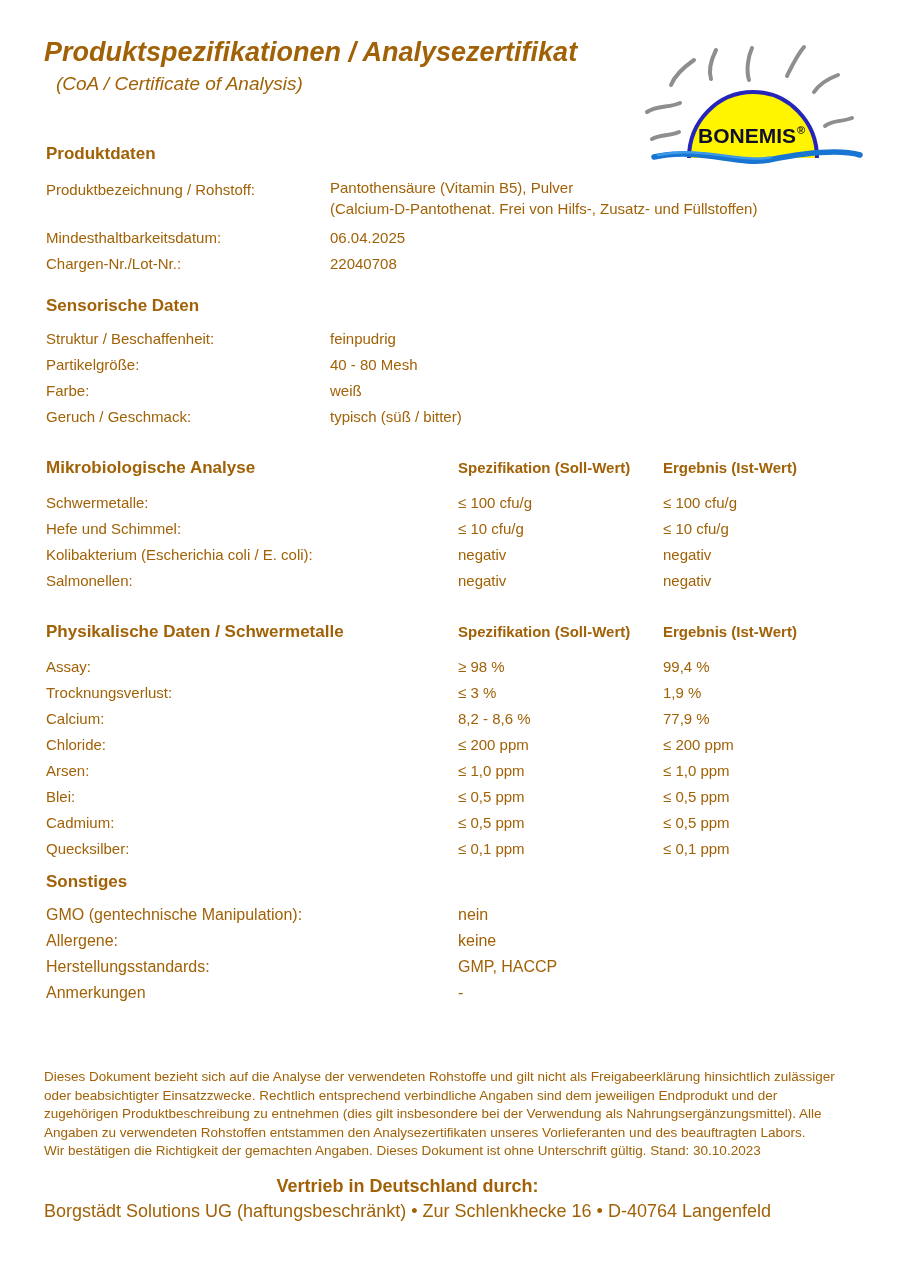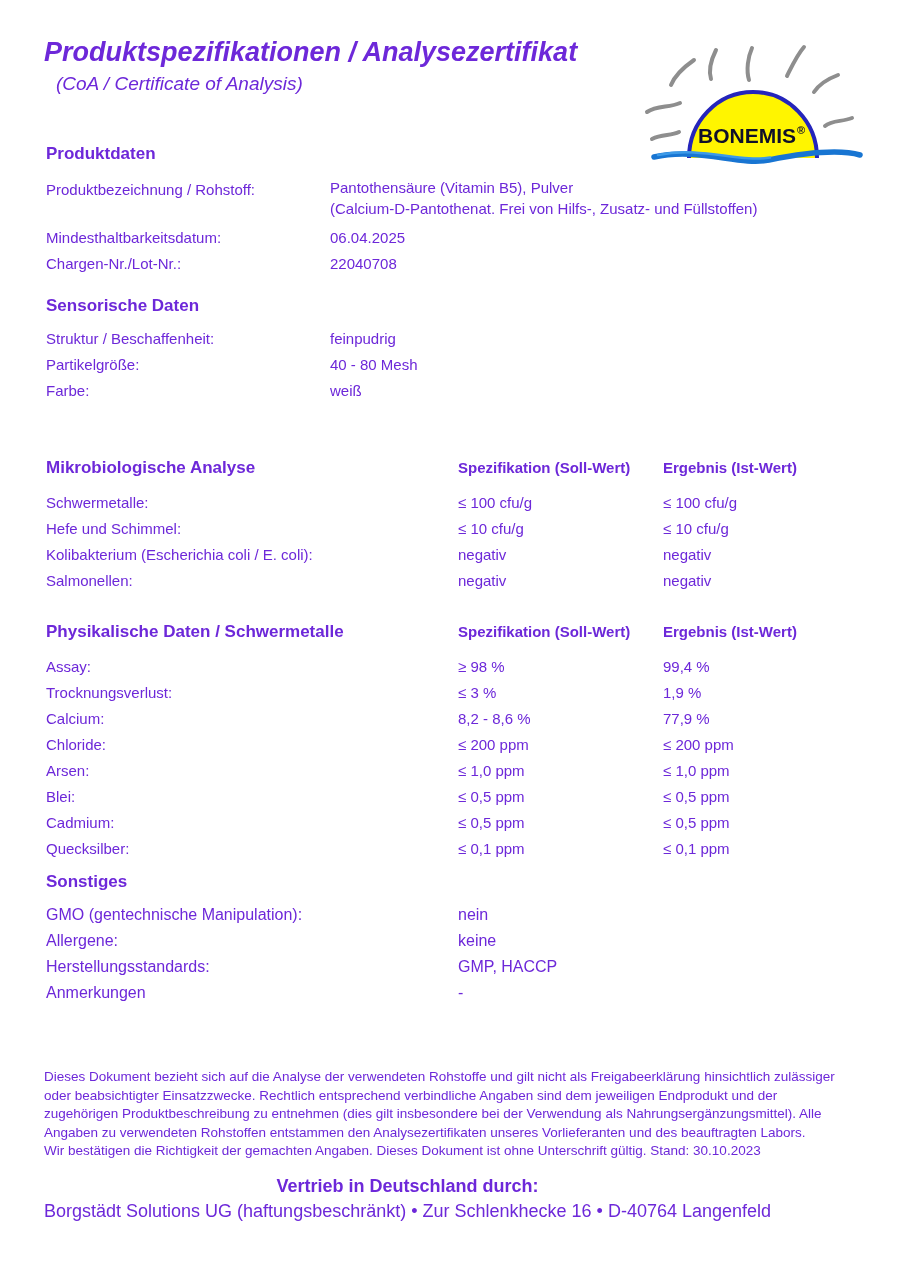--- a/index.html
+++ b/index.html
@@ -1,21 +1,21 @@
 <!DOCTYPE html>
 <html><head>
 <meta charset="utf-8">
 <style>
   html,body{margin:0;padding:0;background:#ffffff;}
   .page{
     position:relative;
     width:906px;height:1281px;
     background:#ffffff;
     font-family:"Liberation Sans", sans-serif;
-    color:#6d28d9;
+    color:#a16207;
     overflow:hidden;
   }
   
   .title-block{position:absolute;left:44px;top:36px;}
   .doc-title{
     font-size:27px;font-weight:bold;font-style:italic;
     line-height:32px;margin:0;letter-spacing:0px;
   }
   .doc-subtitle{
     font-size:19px;font-style:italic;line-height:24px;margin:4px 0 0 12px;
@@ -102,20 +102,24 @@
       <div>feinpudrig</div>
     </div>
     <div class="kv-row">
       <div>Partikelgröße:</div>
       <div>40 - 80 Mesh</div>
     </div>
     <div class="kv-row">
       <div>Farbe:</div>
       <div>weiß</div>
     </div>
+    <div class="kv-row">
+      <div>Geruch / Geschmack:</div>
+      <div>typisch (süß / bitter)</div>
+    </div>
   </div>
 
   <div class="section" style="top:446px">
     <div class="t-head">
       <h2>Mikrobiologische Analyse</h2>
       <div class="t-colhead">Spezifikation (Soll-Wert)</div>
       <div class="t-colhead">Ergebnis (Ist-Wert)</div>
     </div>
     <div class="t-row">
       <div>Schwermetalle:</div>

